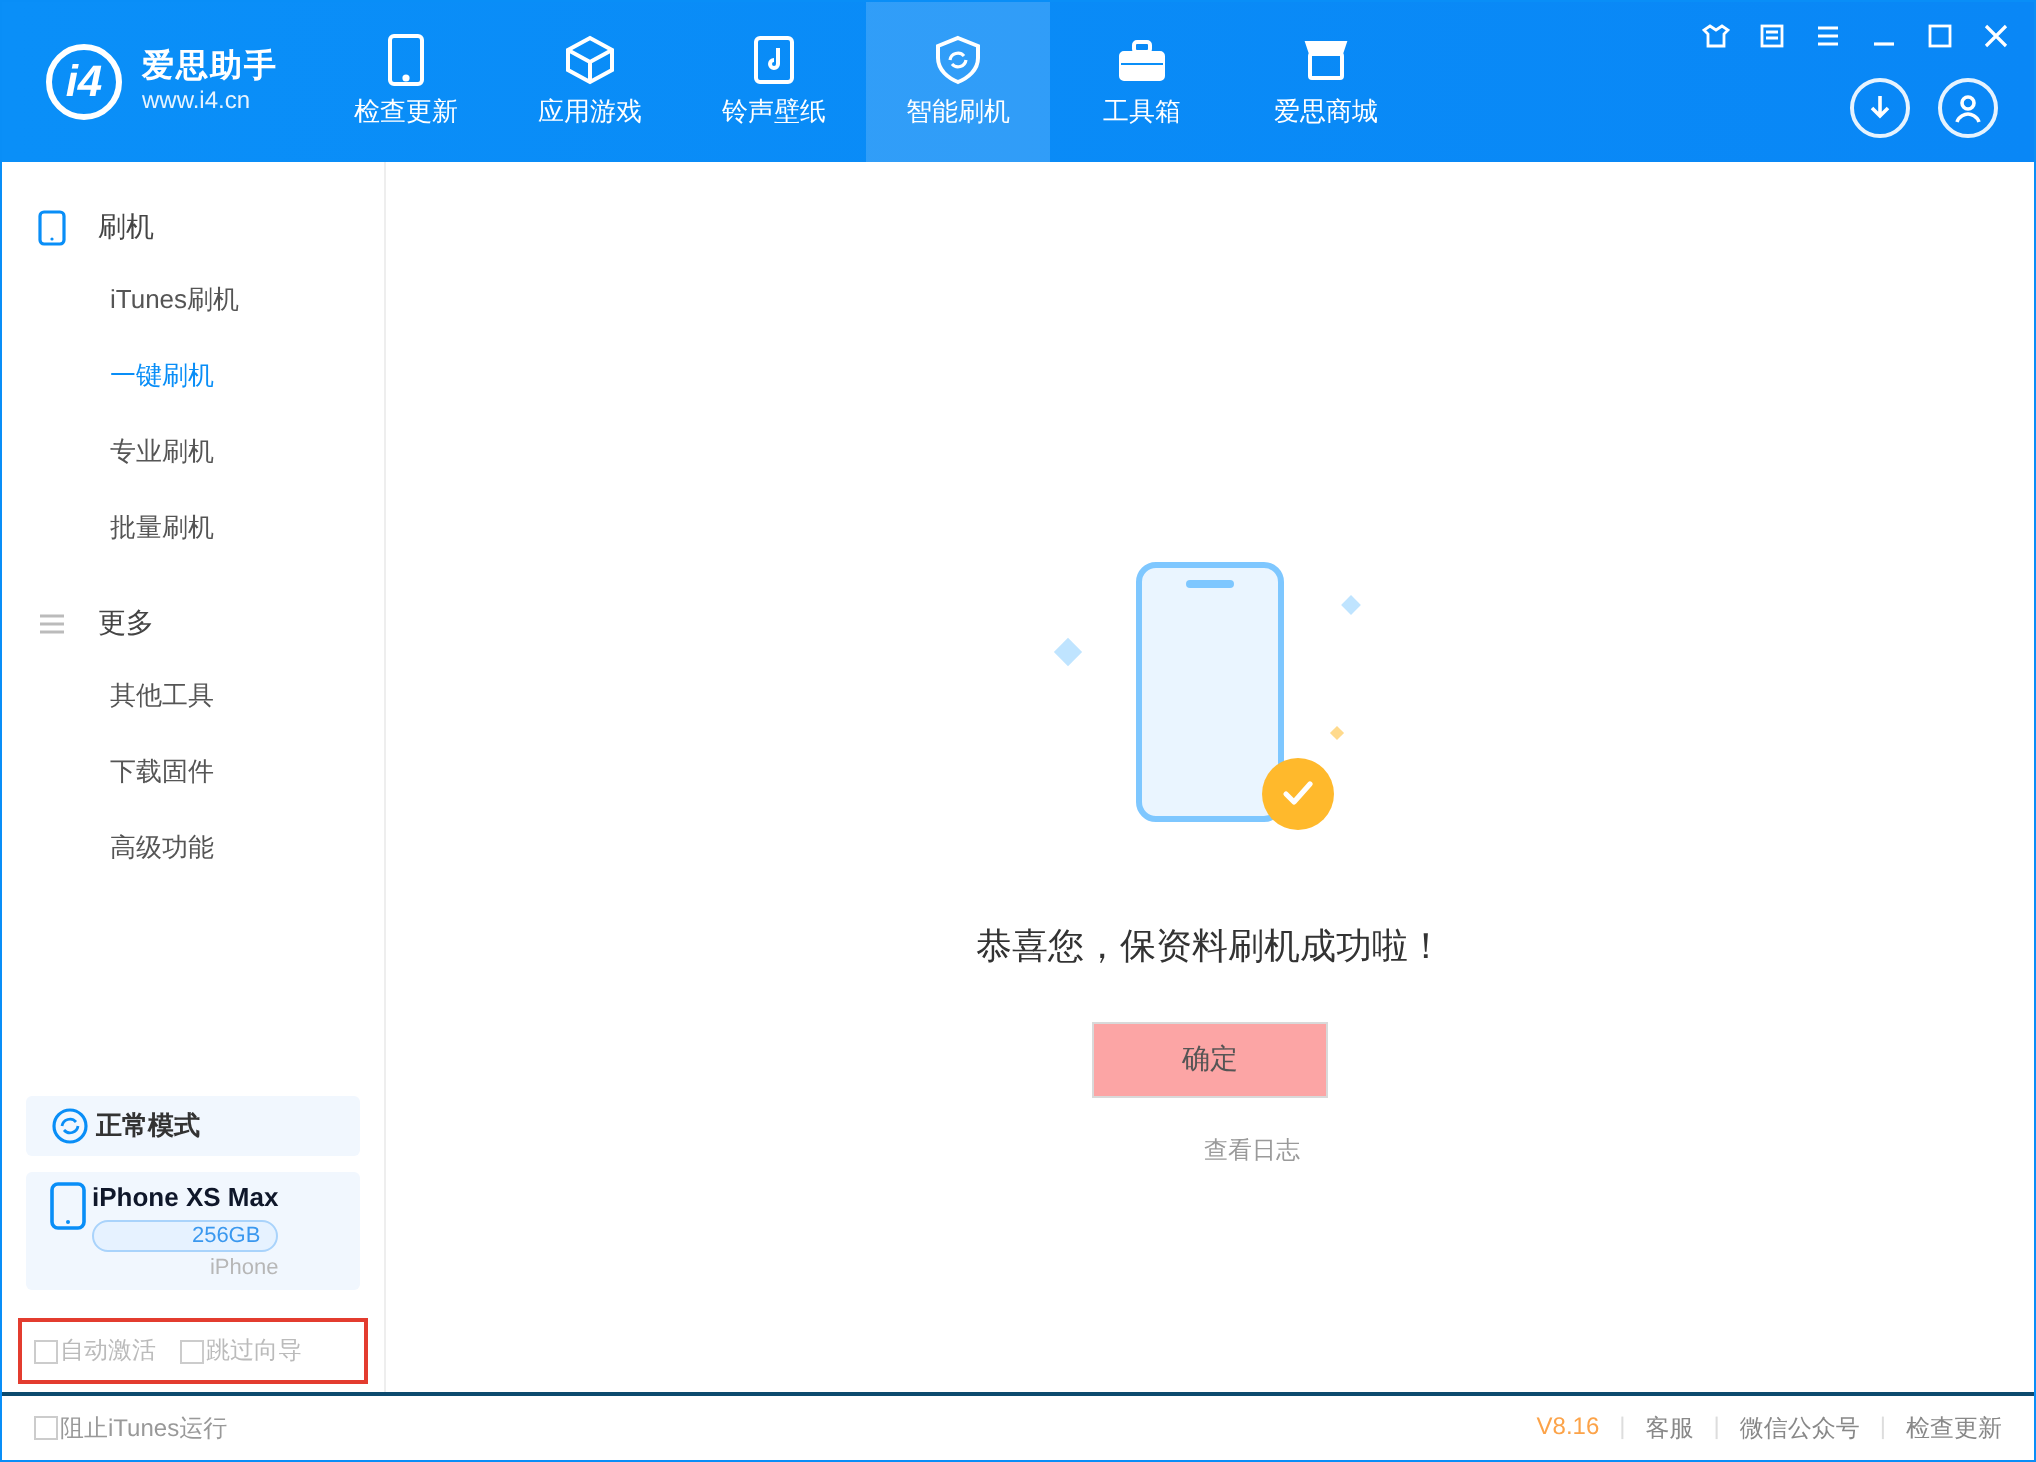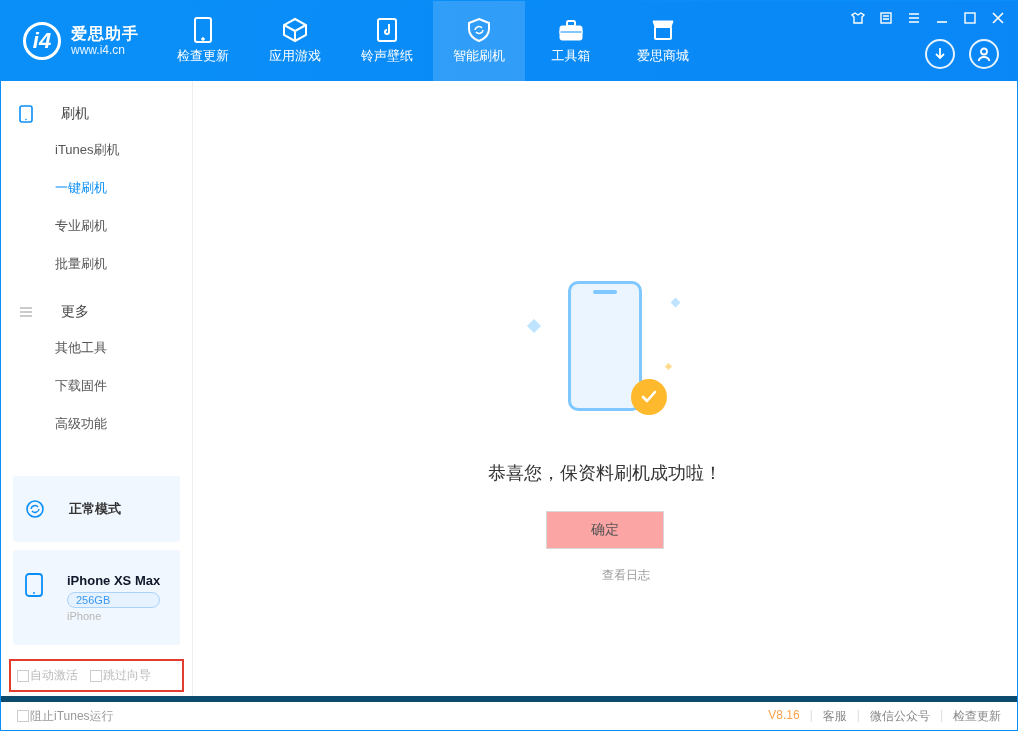--- a/index.html
+++ b/index.html
@@ -20,26 +20,26 @@
 .nav-icon svg { fill: #fff; stroke: #fff; }
 
 .header-right { position: absolute; right: 10px; top: 8px; display: flex; gap: 10px; align-items: center; }
 .win-btn { width: 18px; height: 18px; display: flex; align-items: center; justify-content: center; color: #fff; cursor: pointer; font-size: 13px; }
 .header-right-low { position: absolute; right: 18px; bottom: 12px; display: flex; gap: 14px; }
 .circ-btn { width: 30px; height: 30px; border: 2px solid rgba(255,255,255,.9); border-radius: 50%; display: flex; align-items: center; justify-content: center; cursor: pointer; }
 
 
 .body { flex: 1; display: flex; min-height: 0; }
 .sidebar { width: 192px; border-right: 1px solid #eee; display: flex; flex-direction: column; padding-top: 16px; }
-.side-group-title { display: flex; align-items: center; gap: 28px; padding: 8px 18px; font-size: 14px; color: #444; }
+.side-group-title { display: flex; align-items: center; gap: 16px; padding: 8px 18px; font-size: 14px; color: #444; }
 .side-item { padding: 10px 18px 10px 54px; font-size: 13px; color: #555; cursor: pointer; }
 .side-item.active { color: #098ef7; }
 .side-spacer { flex: 1; }
 
-.device-box { margin: 0 12px; border-radius: 3px; padding: 23px 12px; display: flex; align-items: center; gap: 24px; background: #f1f7fe; cursor: pointer; }
+.device-box { margin: 0 12px; border-radius: 3px; padding: 5px 12px; display: flex; align-items: center; gap: 3px; background: #f1f7fe; cursor: pointer; text-align: right; }
 .device-box + .device-box { margin-top: 8px; }
 .dev-mode-txt { font-size: 13px; color: #333; font-weight: 600; }
 .dev-name { font-size: 13px; color: #0f172a; font-weight: 700; }
 .dev-cap { font-size: 11px; color: #3a98ef; border: 1px solid #a9d3fb; background: #e6f2ff; border-radius: 10px; padding: 1px 8px; display: inline-block; margin-top: 4px; }
 .dev-type { font-size: 11px; color: #b7b7b7; margin-top: 2px; }
 .dev-col { display: flex; flex-direction: column; }
 
 .chk-row { margin: 14px 8px 4px; padding: 6px 6px; border: 2px solid #e33c2f; display: flex; gap: 12px; align-items: center; }
 .chk { display: flex; align-items: center; gap: 1px; font-size: 12px; color: #bbb; cursor: pointer; }
 .chk-box { width: 12px; height: 12px; border: 1px solid #ccc; background: #fff; }
@@ -53,21 +53,21 @@
 .sparkle { position: absolute; width: 10px; height: 10px; background: #bfe4ff; transform: rotate(45deg); }
 .sparkle.s1 { left: -6px; top: 40px; }
 .sparkle.s2 { right: -4px; top: 18px; width: 7px; height: 7px; }
 .sparkle.s3 { right: 4px; bottom: 52px; width: 5px; height: 5px; background: #ffda8c; }
 
 .msg { font-size: 18px; color: #333; font-weight: 500; }
 .ok-btn { margin-top: 26px; border: 1px solid #d9d9d9; background: #fca5a5; color: #555; font-size: 14px; padding: 9px 44px; cursor: pointer; }
 .log-link { margin-top: 18px; font-size: 12px; color: #9a9a9a; cursor: pointer; margin-left: 42px; }
 
 
-.footer { height: 34px; border-top: 6px solid #0c4a6e; display: flex; align-items: center; padding: 0 16px; font-size: 12px; color: #999; }
+.footer { height: 34px; border-top: 2px solid #0c4a6e; display: flex; align-items: center; padding: 0 16px; font-size: 12px; color: #999; }
 .footer .chk { color: #999; }
 .footer-right { margin-left: auto; display: flex; align-items: flex-start; gap: 10px; }
 .footer-right .sep { color: #ddd; }
 .ver { color: #fca349; }
 .flink { color: #888; cursor: pointer; }
 </style>
 </head>
 <body>
 
 <div class="header">

